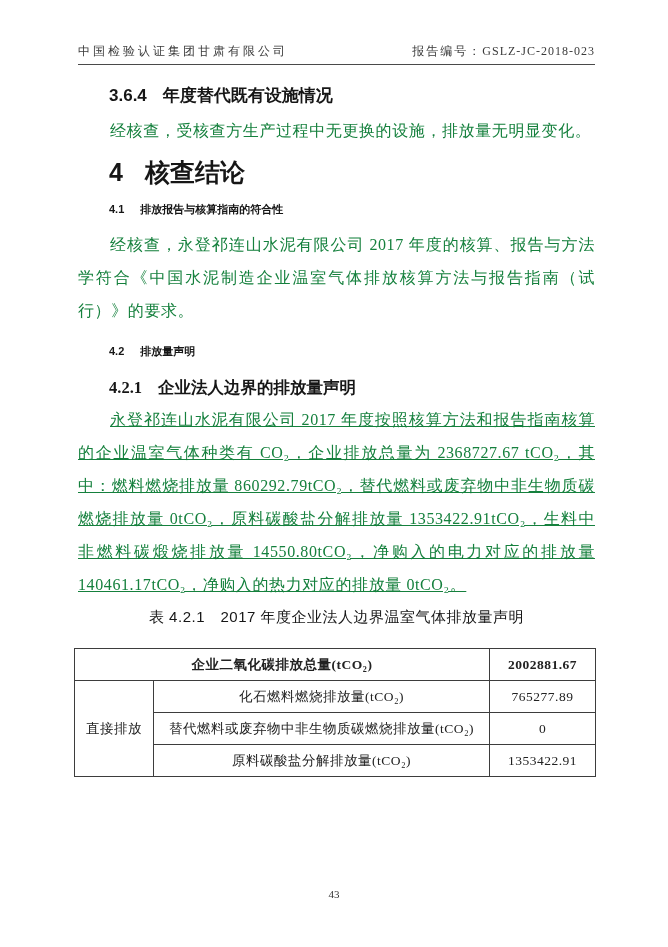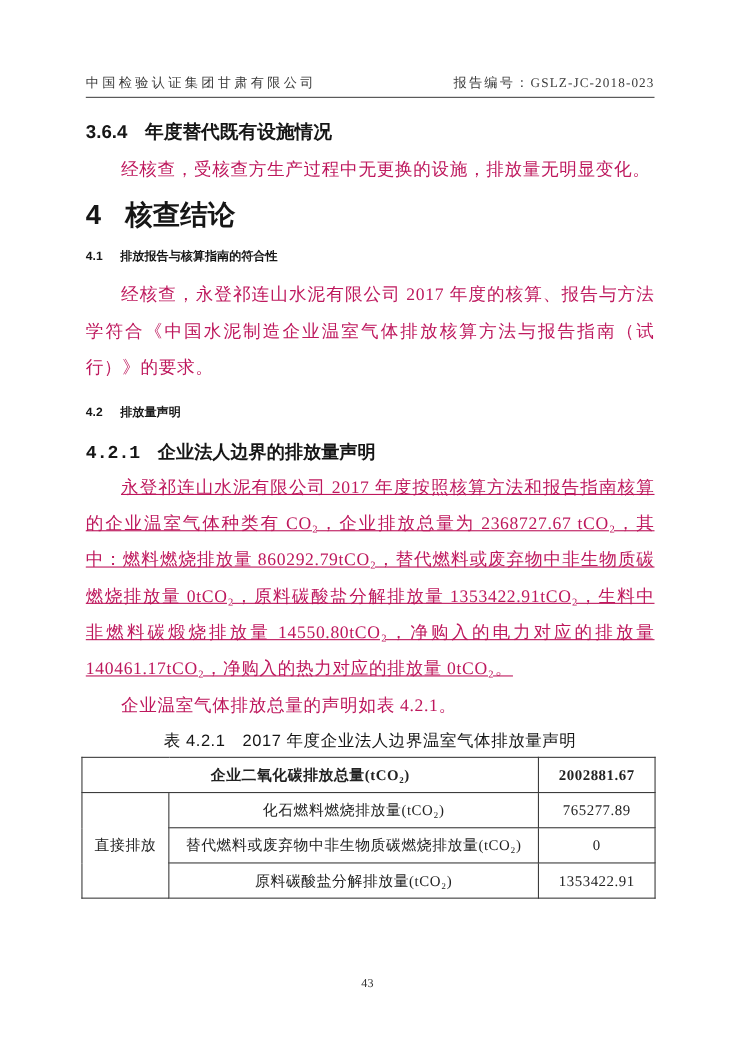--- a/index.html
+++ b/index.html
@@ -6,21 +6,21 @@
   html, body { background: #ffffff; }
   body {
     font-family: "Liberation Serif", "DejaVu Serif", serif;
     color: #242424;
   }
   .page {
     position: relative;
     width: 668px;
     height: 947px;
     background: #ffffff;
-    padding: 68px 73px 0 78px;
+    padding: 44px 73px 0 78px;
     overflow: hidden;
   }
   
   .doc-header {
     display: flex;
     justify-content: space-between;
     align-items: flex-end;
     border-bottom: 1.5px solid #4a4a4a;
     padding-bottom: 6px;
     font-size: 12px;
@@ -50,53 +50,53 @@
   .h-lvl2 {
     margin-top: 13px;
     font-family: "Liberation Sans", "DejaVu Sans", sans-serif;
     font-weight: bold;
     font-size: 11px;
     line-height: 23px;
     color: #161616;
   }
   .h-lvl3b {
     margin-top: 14px;
-    font-family: Liberation Mono, monospace;
+    font-family: Liberation Serif, serif;
     font-weight: bold;
     font-size: 16.5px;
     line-height: 22px;
     color: #161616;
   }
-  .h-num { margin-right: 16px; }
+  .h-num { margin-right: 16px; margin-left: 31px; }
   .h-lvl1 .h-num { margin-right: 22px; }
   
   .para {
     margin-top: 7px;
     font-size: 16px;
     line-height: 33px;
     text-indent: 32px;
     text-align: justify;
     letter-spacing: 0.6px;
-    color: #be185d;
+    color: #15803d;
   }
   .para.tight { margin-top: 4px; text-decoration: underline; }
   .para.noindent-follow { margin-top: 0; }
   
   .table-caption {
     margin-top: 6px;
     text-align: center;
     font-family: "Liberation Sans", "DejaVu Sans", sans-serif;
     font-weight: normal;
     font-size: 15px;
     line-height: 20px;
     color: #161616;
     letter-spacing: 0.5px;
   }
   table.emissions {
-    margin-top: 4px;
+    margin-top: 21px;
     margin-left: -4px;
     border-collapse: collapse;
     width: 521px;
     table-layout: fixed;
     border-radius: 32px;
   }
   table.emissions td {
     border: 1.2px solid #3d3d3d;
     height: 32px;
     text-align: center;
@@ -146,21 +146,20 @@
 
   <div class="h-lvl2">
     <span class="h-num">4.2</span><span>排放量声明</span>
   </div>
 
   <div class="h-lvl3b">
     <span class="h-num">4.2.1</span><span>企业法人边界的排放量声明</span>
   </div>
 
   <p class="para tight">永登祁连山水泥有限公司 2017 年度按照核算方法和报告指南核算的企业温室气体种类有 CO₂，企业排放总量为 2368727.67 tCO₂，其中：燃料燃烧排放量 860292.79tCO₂，替代燃料或废弃物中非生物质碳燃烧排放量 0tCO₂，原料碳酸盐分解排放量 1353422.91tCO₂，生料中非燃料碳煅烧排放量 14550.80tCO₂，净购入的电力对应的排放量 140461.17tCO₂，净购入的热力对应的排放量 0tCO₂。</p>
-  <p class="para noindent-follow">企业温室气体排放总量的声明如表 4.2.1。</p>
 
   <div class="table-caption">表 4.2.1　2017 年度企业法人边界温室气体排放量声明</div>
 
   <table class="emissions">
     <colgroup>
       <col style="width:79px">
       <col style="width:336px">
       <col style="width:106px">
     </colgroup>
     <tbody>

